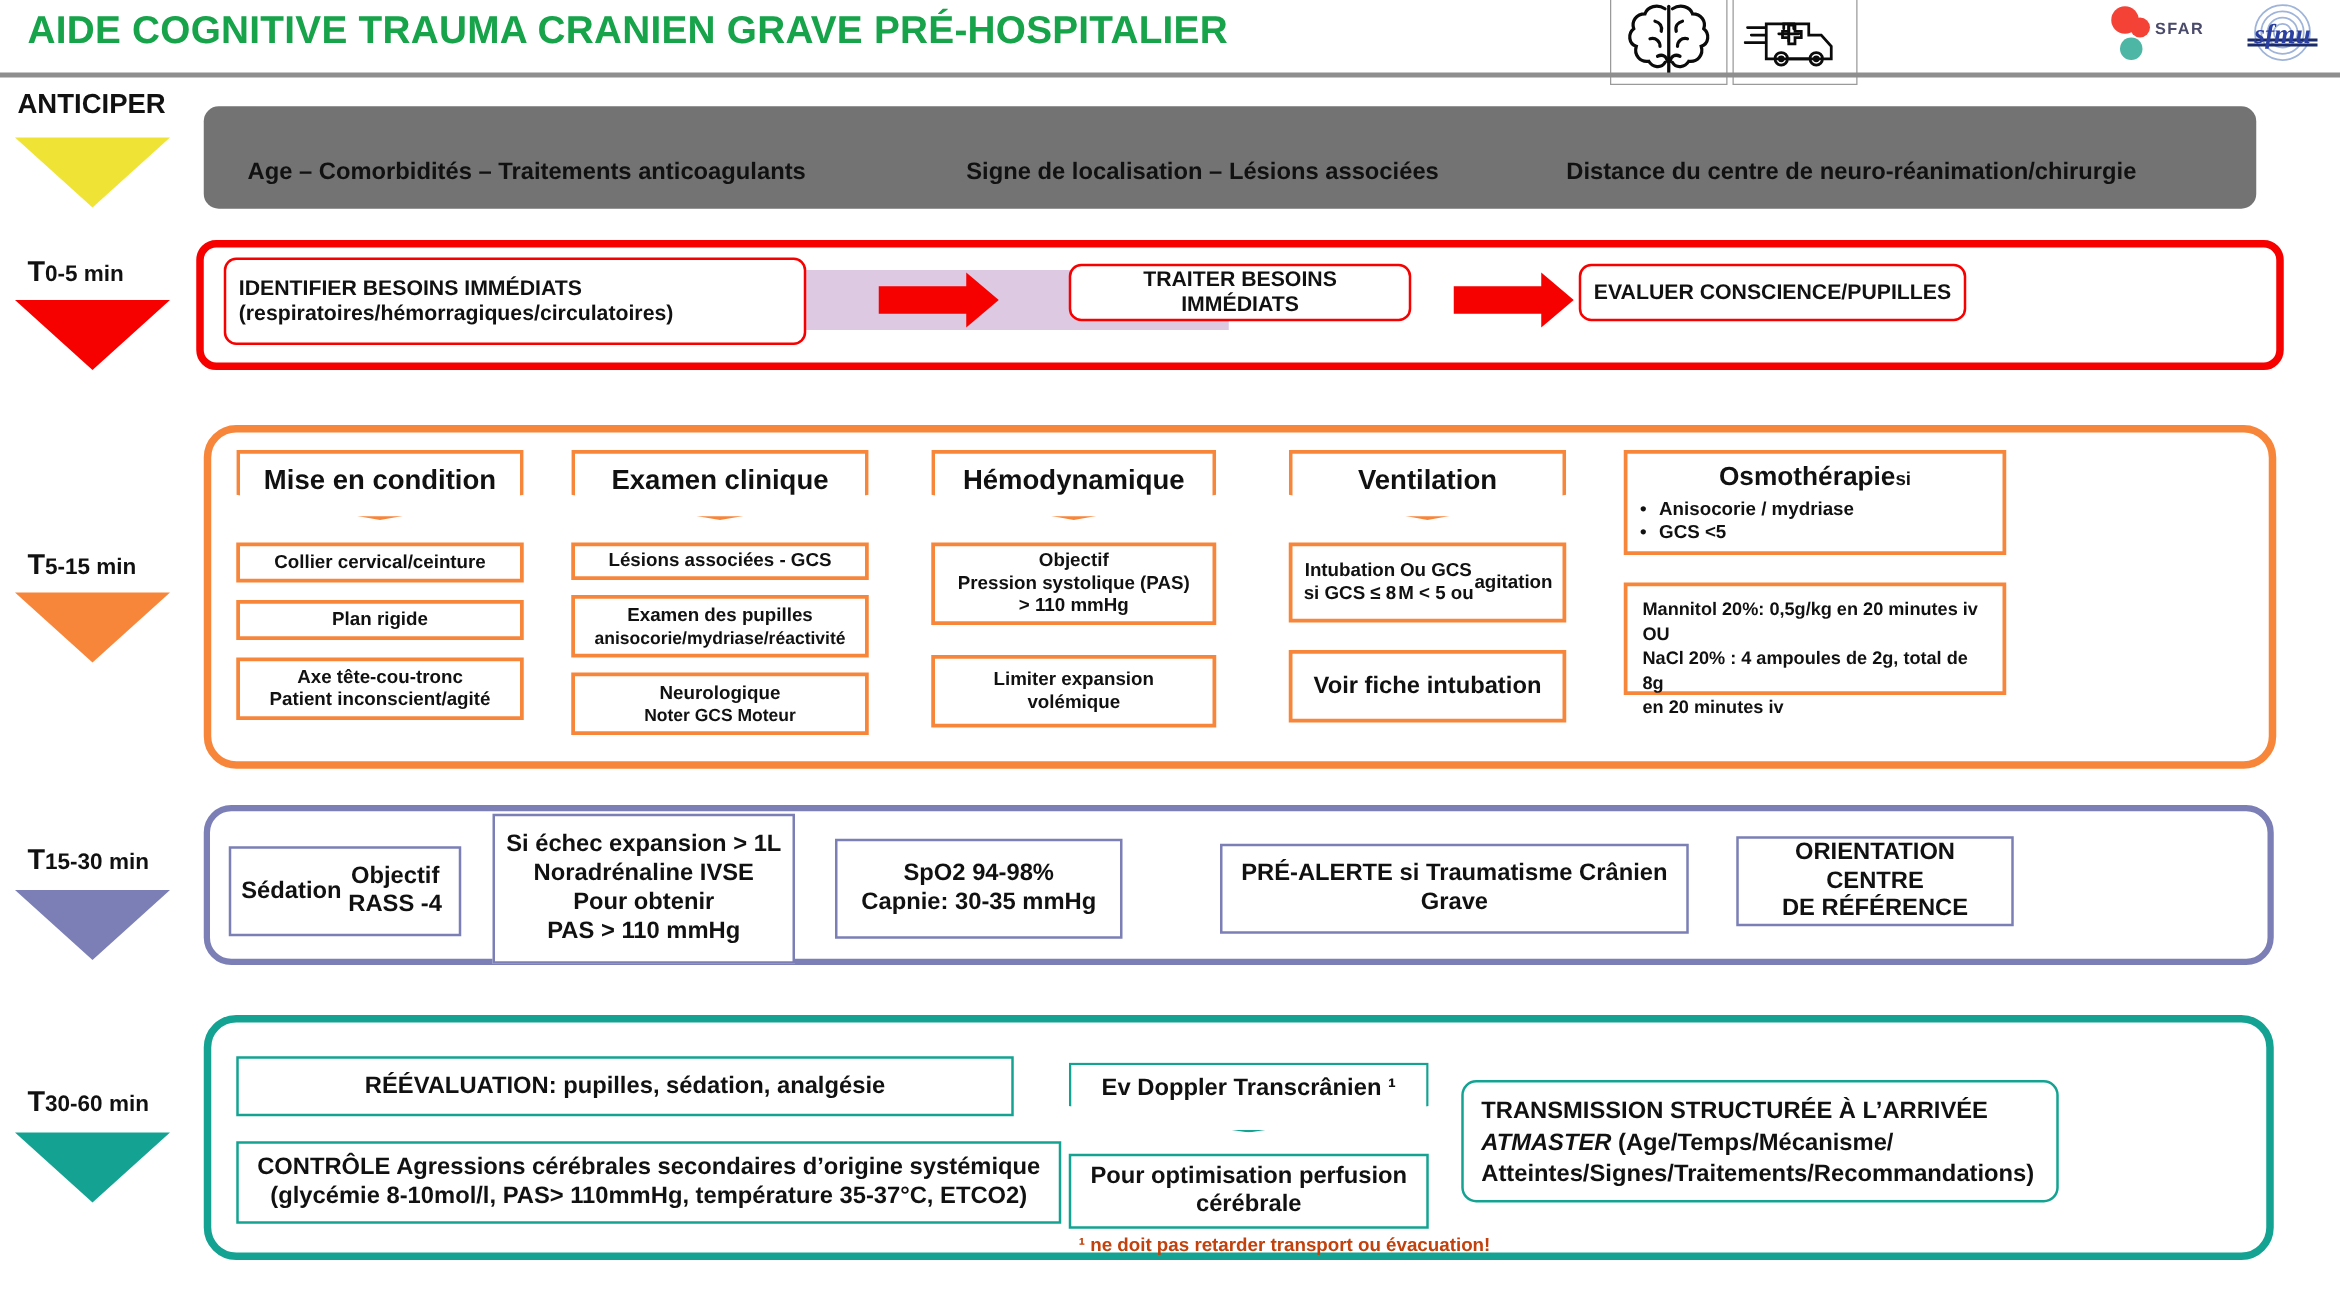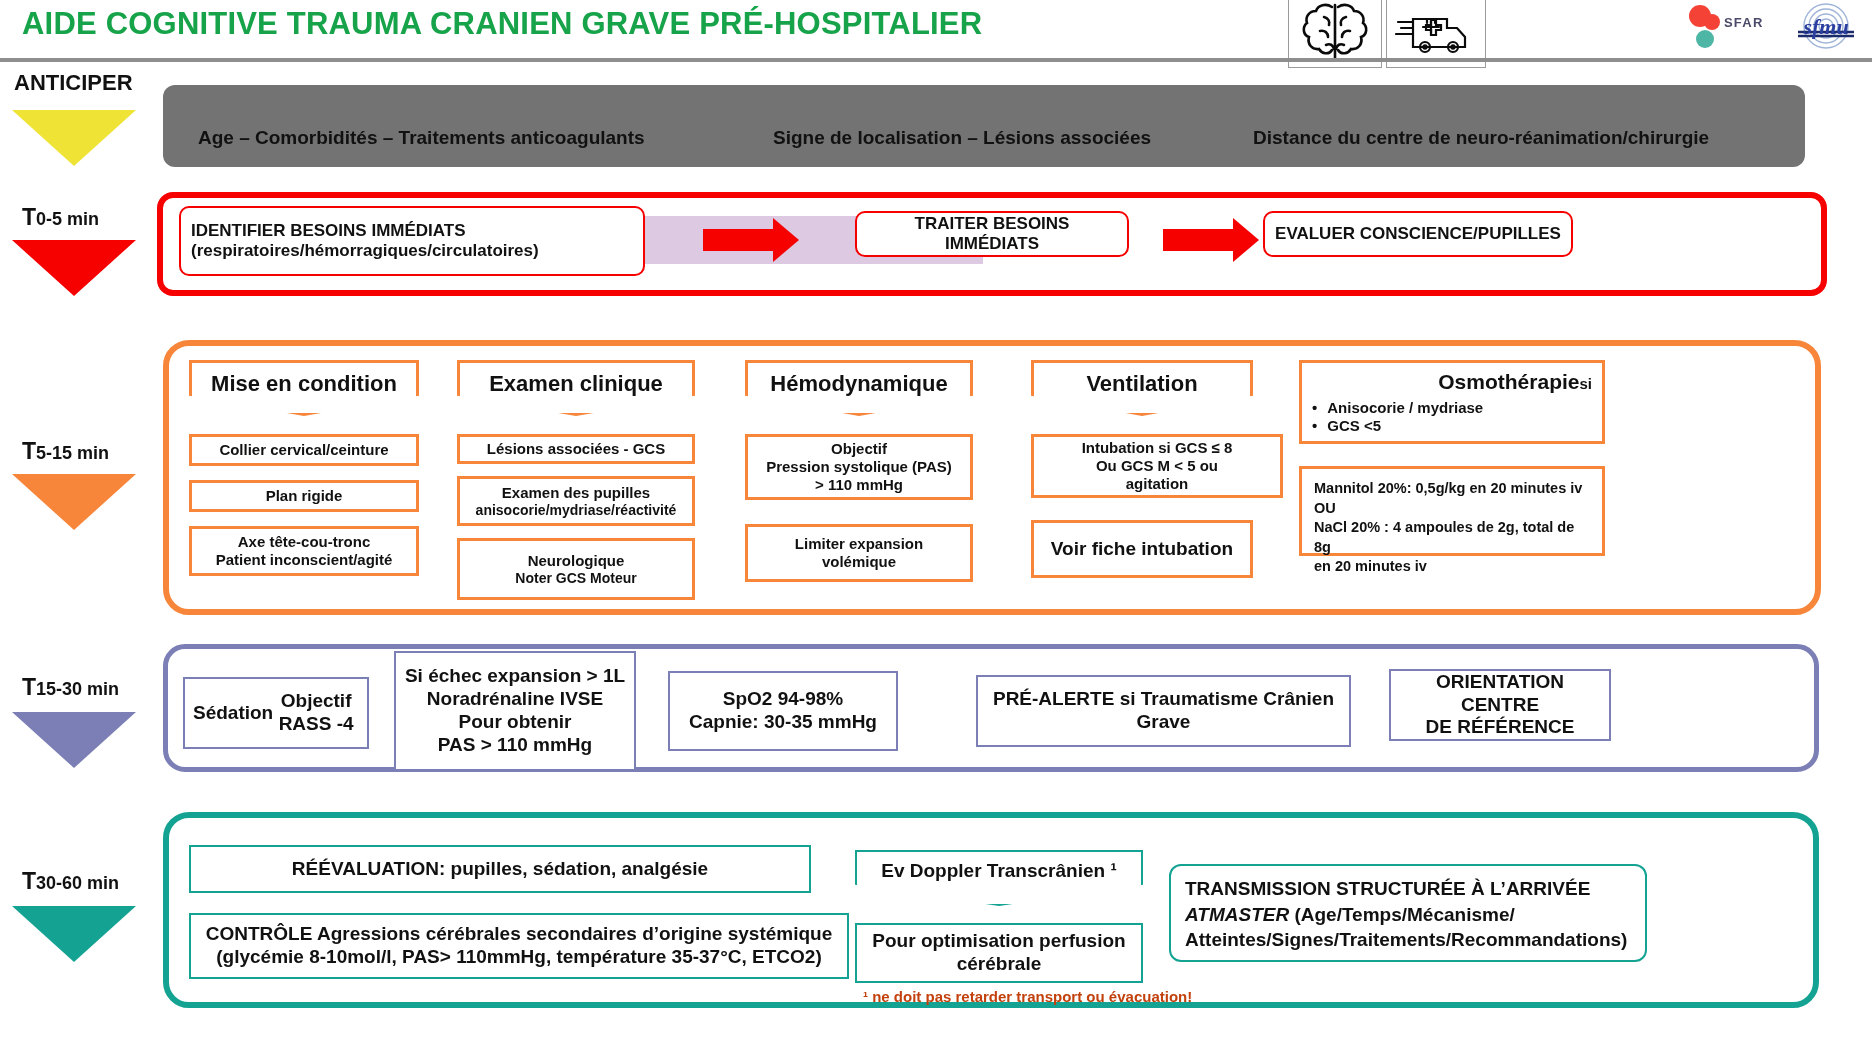--- a/index.html
+++ b/index.html
@@ -62,21 +62,21 @@
   .arrow-red{position:absolute;}
   .arrow-red .shaft{position:absolute;background:#f60000;}
   .arrow-red .head{position:absolute;width:0;height:0;
     border-top:22px solid transparent;border-bottom:22px solid transparent;
     border-left:26px solid #f60000;}
   .lavender{position:absolute;background:#ddc9e2;}
 
   .footnote{position:absolute;font-size:15px;font-weight:bold;color:#c2410c;white-space:nowrap;}
   .bullet-row{display:flex;align-items:flex-start;gap:10px;font-size:15px;font-weight:bold;}
   .left{text-align:left;justify-content:flex-start;}
-  .osmo-title{font-size:21px;font-weight:bold;text-align:right;}
+  .osmo-title{font-size:21px;font-weight:bold;text-align:center;}
   .osmo-si{font-size:15px;font-weight:bold;}
   .mannitol{font-size:14.5px;font-weight:bold;line-height:1.35;text-align:left;}
   .atm{font-size:19px;font-weight:bold;line-height:1.35;text-align:left;}
   .atm i{font-style:italic;}
 </style>
 </head>
 <body>
 
 <div class="abs" id="header">
   <div class="abs" id="header-title">AIDE COGNITIVE TRAUMA CRANIEN GRAVE PRÉ-HOSPITALIER</div>
@@ -212,21 +212,21 @@
       <div class="chev chev-orange" style="width:238px;height:56px;clip-path:polygon(0 0,100% 0,100% 64%,50% 100%,0 64%);">
         <span class="chev-inner">Examen clinique</span>
       </div>
       <div class="box box-orange" style="margin-top:18px;width:238px;height:30px;">
         <span>Lésions associées - GCS</span>
       </div>
       <div class="box box-orange" style="margin-top:12px;width:238px;height:50px;flex-direction:column;">
         <span>Examen des pupilles</span>
         <span style="font-size:14px;">anisocorie/mydriase/réactivité</span>
       </div>
-      <div class="box box-orange" style="margin-top:12px;width:238px;height:62px;flex-direction:column;">
+      <div class="box box-orange" style="margin-top:12px;width:238px;height:50px;flex-direction:column;">
         <span>Neurologique</span>
         <span style="font-size:14px;">Noter GCS Moteur</span>
       </div>
     </div>
 
     <div class="abs" style="left:576px;top:14px;width:228px;">
       <div class="chev chev-orange" style="width:228px;height:56px;clip-path:polygon(0 0,100% 0,100% 64%,50% 100%,0 64%);">
         <span class="chev-inner">Hémodynamique</span>
       </div>
       <div class="box box-orange" style="margin-top:18px;width:228px;height:66px;flex-direction:column;">
@@ -237,21 +237,21 @@
       <div class="box box-orange" style="margin-top:24px;width:228px;height:58px;flex-direction:column;">
         <span>Limiter expansion</span>
         <span>volémique</span>
       </div>
     </div>
 
     <div class="abs" style="left:862px;top:14px;width:222px;">
       <div class="chev chev-orange" style="width:222px;height:56px;clip-path:polygon(0 0,100% 0,100% 64%,50% 100%,0 64%);">
         <span class="chev-inner">Ventilation</span>
       </div>
-      <div class="box box-orange" style="margin-top:18px;width:252px;height:64px;flex-direction:column;">
+      <div class="box box-orange" style="margin-top:18px;width:222px;height:64px;flex-direction:row;">
         <span>Intubation si GCS ≤ 8</span>
         <span>Ou GCS M &lt; 5 ou</span>
         <span>agitation</span>
       </div>
       <div class="box box-orange" style="margin-top:22px;width:222px;height:58px;font-size:19px;">
         <span>Voir fiche intubation</span>
       </div>
     </div>
 
     <div class="abs" style="left:1130px;top:14px;width:306px;">

